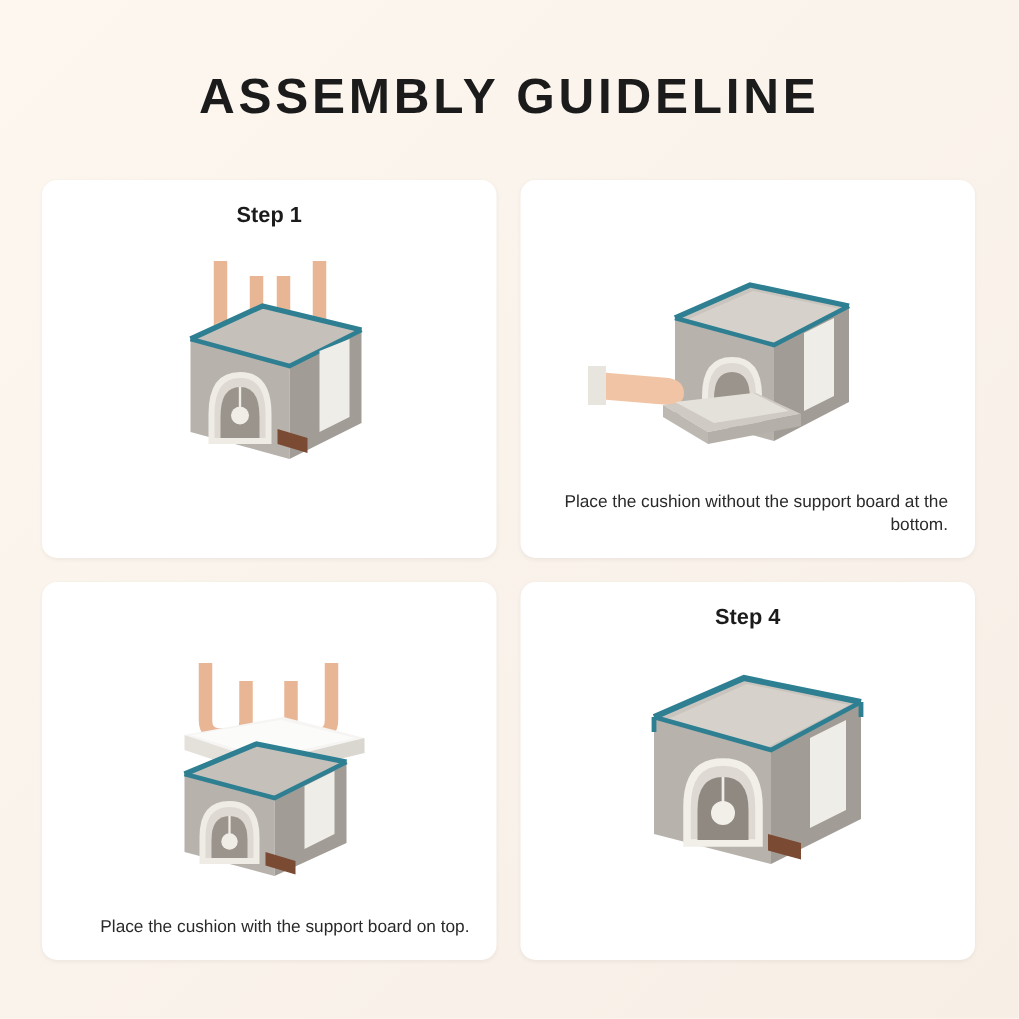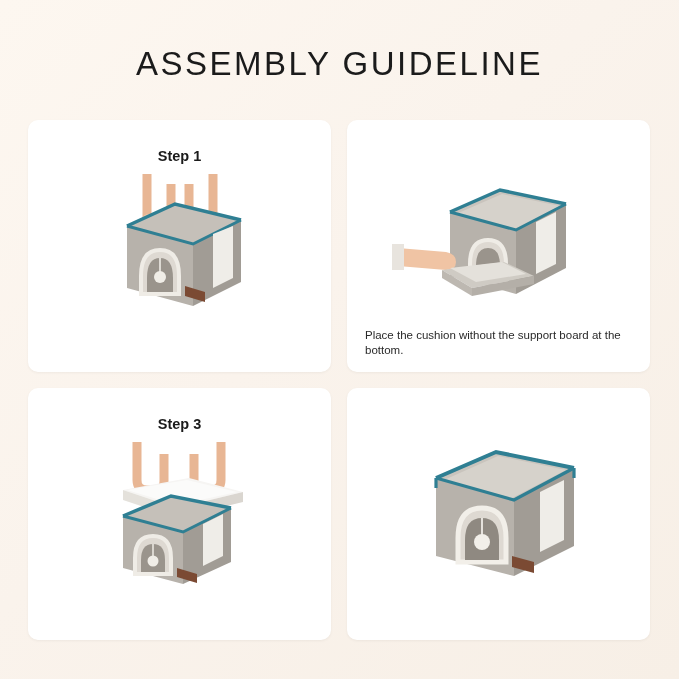--- a/index.html
+++ b/index.html
@@ -17,21 +17,21 @@
     position: relative;
     width: 679px;
     height: 679px;
     background: linear-gradient(135deg, #fdf7f0 0%, #faf3ec 45%, #f7efe6 100%);
     box-sizing: border-box;
   }
   .title {
     text-align: center;
     font-size: 33px;
     letter-spacing: 2.5px;
-    font-weight: normal;
+    font-weight: bold;
     color: #1b1b1b;
     padding-top: 45px;
     font-family: "Liberation Sans", sans-serif;
   }
   .grid {
     position: absolute;
     top: 120px;
     left: 28px;
     width: 623px;
     display: flex;
@@ -45,28 +45,28 @@
     border-radius: 10px;
     box-sizing: border-box;
     position: relative;
     box-shadow: 0 1px 3px rgba(0,0,0,0.05);
   }
   .step-label {
     text-align: center;
     font-size: 14.5px;
     font-weight: bold;
     color: #1b1b1b;
-    padding-top: 28px;
+    padding-top: 16px;
   }
   .caption {
     position: absolute;
     bottom: 14px;
     left: 0;
     width: 100%;
-    text-align: left;
+    text-align: right;
     font-size: 11.5px;
     line-height: 15px;
     color: #2a2a2a;
     padding: 0 18px;
     box-sizing: border-box;
   }
   .art {
     position: absolute;
     top: 46px;
     left: 0;
@@ -137,21 +137,20 @@
           <path d="M58 104 L120 96 L150 110 L88 122 Z" fill="#cfcbc4"></path>
           <path d="M58 104 L88 122 L88 130 L58 112 Z" fill="#bdb8b1"></path>
           <path d="M88 122 L150 110 L150 118 L88 130 Z" fill="#b4afa8"></path>
           <path d="M66 102 L118 96 L142 108 L92 116 Z" fill="#e4e1db"></path>
         </svg>
       </div>
       <div class="caption">Place the cushion without the support board at the bottom.</div>
     </div>
 
     <div class="card">
-      <div class="step-label">Step 3</div>
       <div class="art">
         <svg width="230" height="160" viewBox="0 0 230 160">
 
           <path d="M72 8 L72 46 Q72 56 82 56 L90 56 Q99 56 99 47 L99 20" fill="none" stroke="#e8b694" stroke-width="9"></path>
           <path d="M156 8 L156 46 Q156 56 146 56 L138 56 Q129 56 129 47 L129 20" fill="none" stroke="#e8b694" stroke-width="9"></path>
 
           <path d="M58 56 L124 44 L178 58 L112 74 Z" fill="#f6f5f3"></path>
           <path d="M58 56 L112 74 L112 84 L58 66 Z" fill="#e4e1db"></path>
           <path d="M112 74 L178 58 L178 68 L112 84 Z" fill="#dad6d0"></path>
           <path d="M62 56 L122 46 L172 58 L112 71 Z" fill="#fbfbfa"></path>
@@ -165,23 +164,25 @@
           <path d="M138 90 L138 132 L158 122 L158 80 Z" fill="#efede8"></path>
 
           <path d="M70 124 Q70 102 88 102 Q106 102 106 124 L106 140 L70 140 Z" fill="#ded9d2" stroke="#efece6" stroke-width="4"></path>
           <path d="M76 126 Q76 110 88 110 Q100 110 100 126 L100 138 L76 138 Z" fill="#9a948c"></path>
           <line x1="88" y1="110" x2="88" y2="122" stroke="#efece6" stroke-width="1.5"></line>
           <circle cx="88" cy="127" r="5.5" fill="#f0ede7"></circle>
 
           <path d="M112 134 L132 140 L132 149 L112 143 Z" fill="#7b4a33"></path>
         </svg>
       </div>
-    </div>
-
-    <div class="card">
+      <div class="caption">Place the cushion with the support board on top.</div>
+    </div>
+
+    <div class="card">
+      <div class="step-label">Step 4</div>
       <div class="art">
         <svg width="230" height="160" viewBox="0 0 230 160">
 
           <path d="M52 44 L52 122 L130 142 L130 66 Z" fill="#b7b2ab"></path>
           <path d="M130 66 L130 142 L190 112 L190 34 Z" fill="#a19c95"></path>
           <path d="M52 44 L130 66 L190 34 L112 18 Z" fill="#c9c4bd"></path>
           <path d="M60 46 L128 64 L182 36 L114 22 Z" fill="#d6d2cb"></path>
 
           <path d="M52 44 L112 18 L190 34" fill="none" stroke="#2f7f93" stroke-width="4"></path>
           <path d="M52 44 L130 66 L190 34" fill="none" stroke="#2f7f93" stroke-width="3.2"></path>

